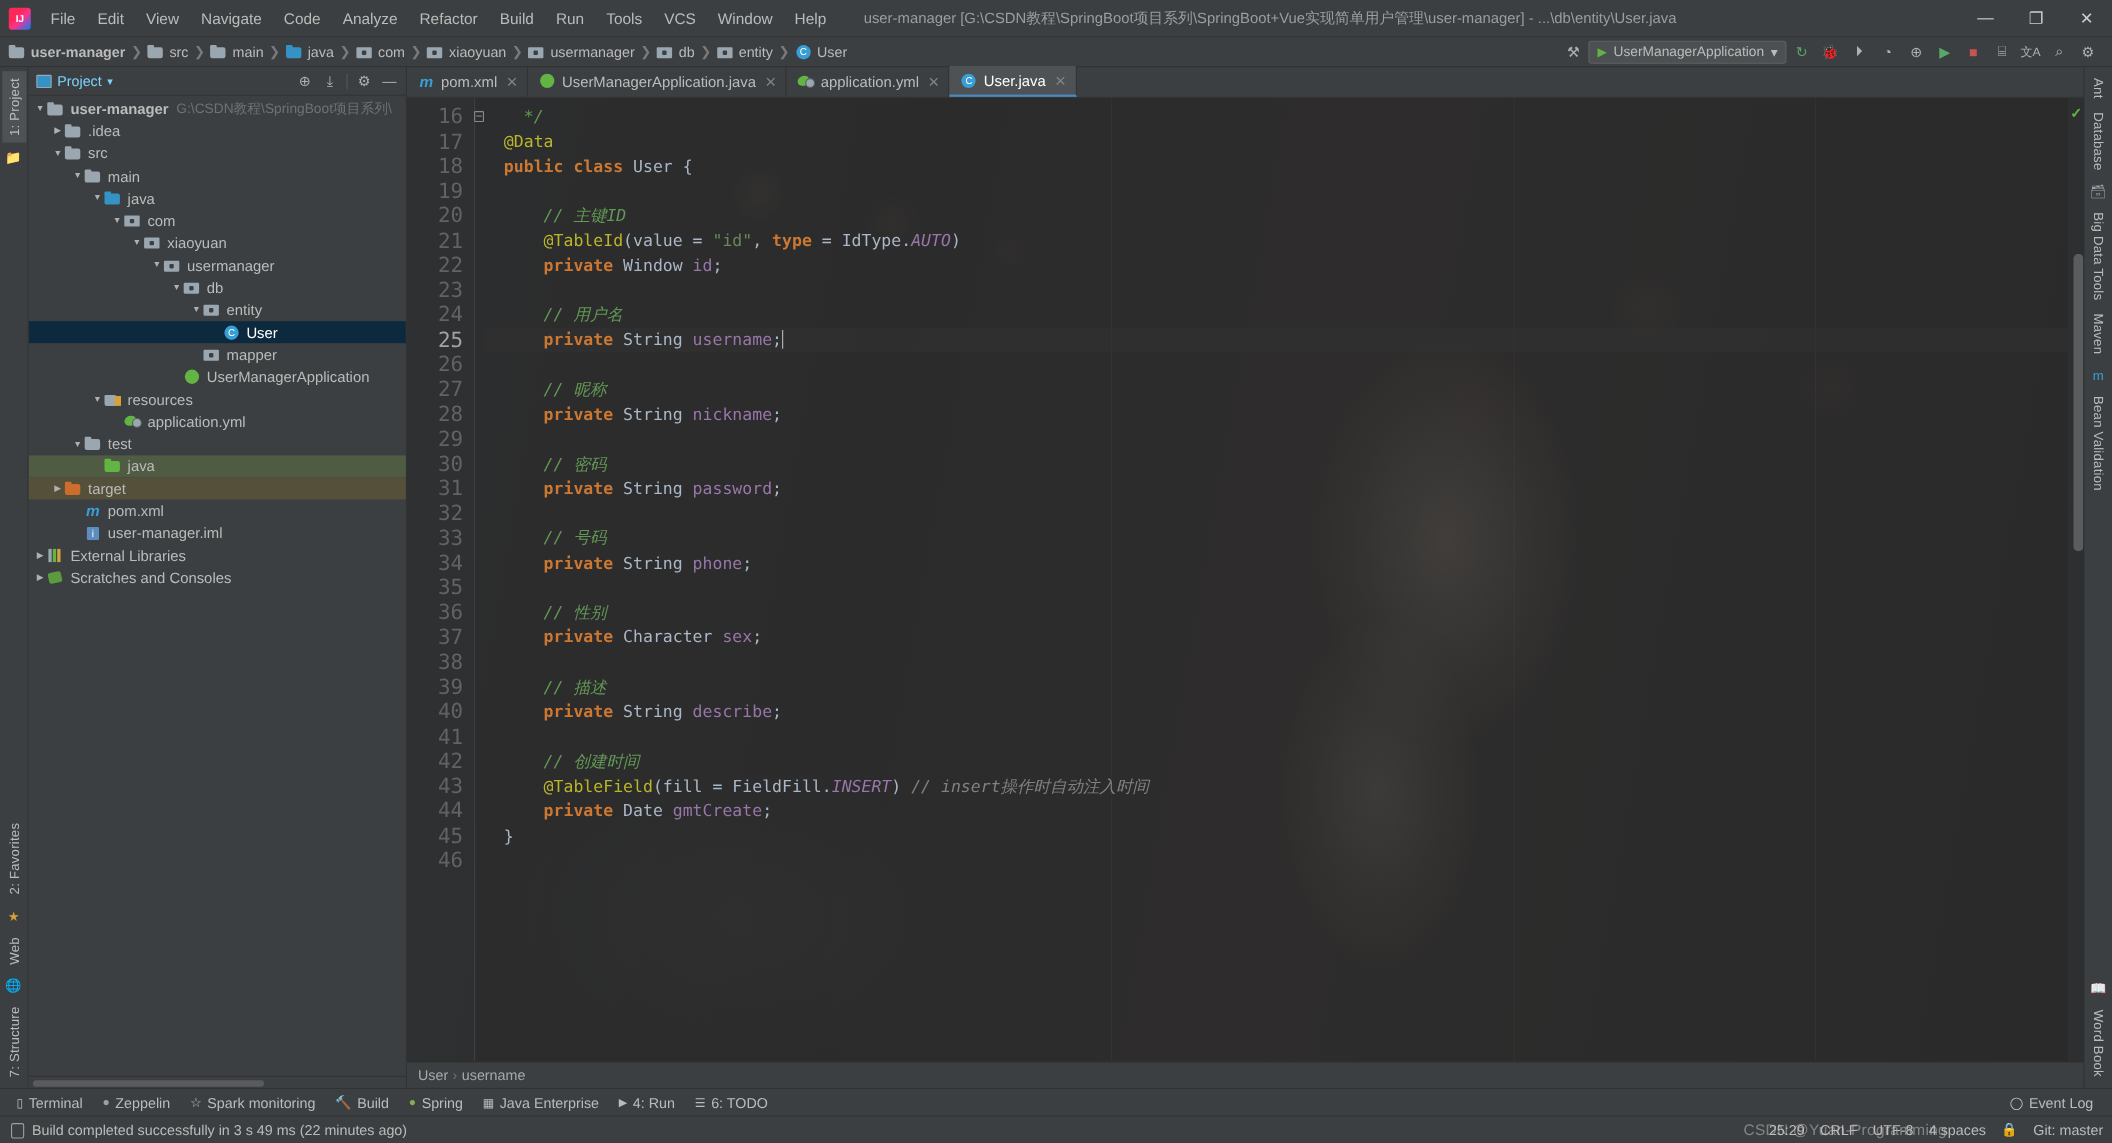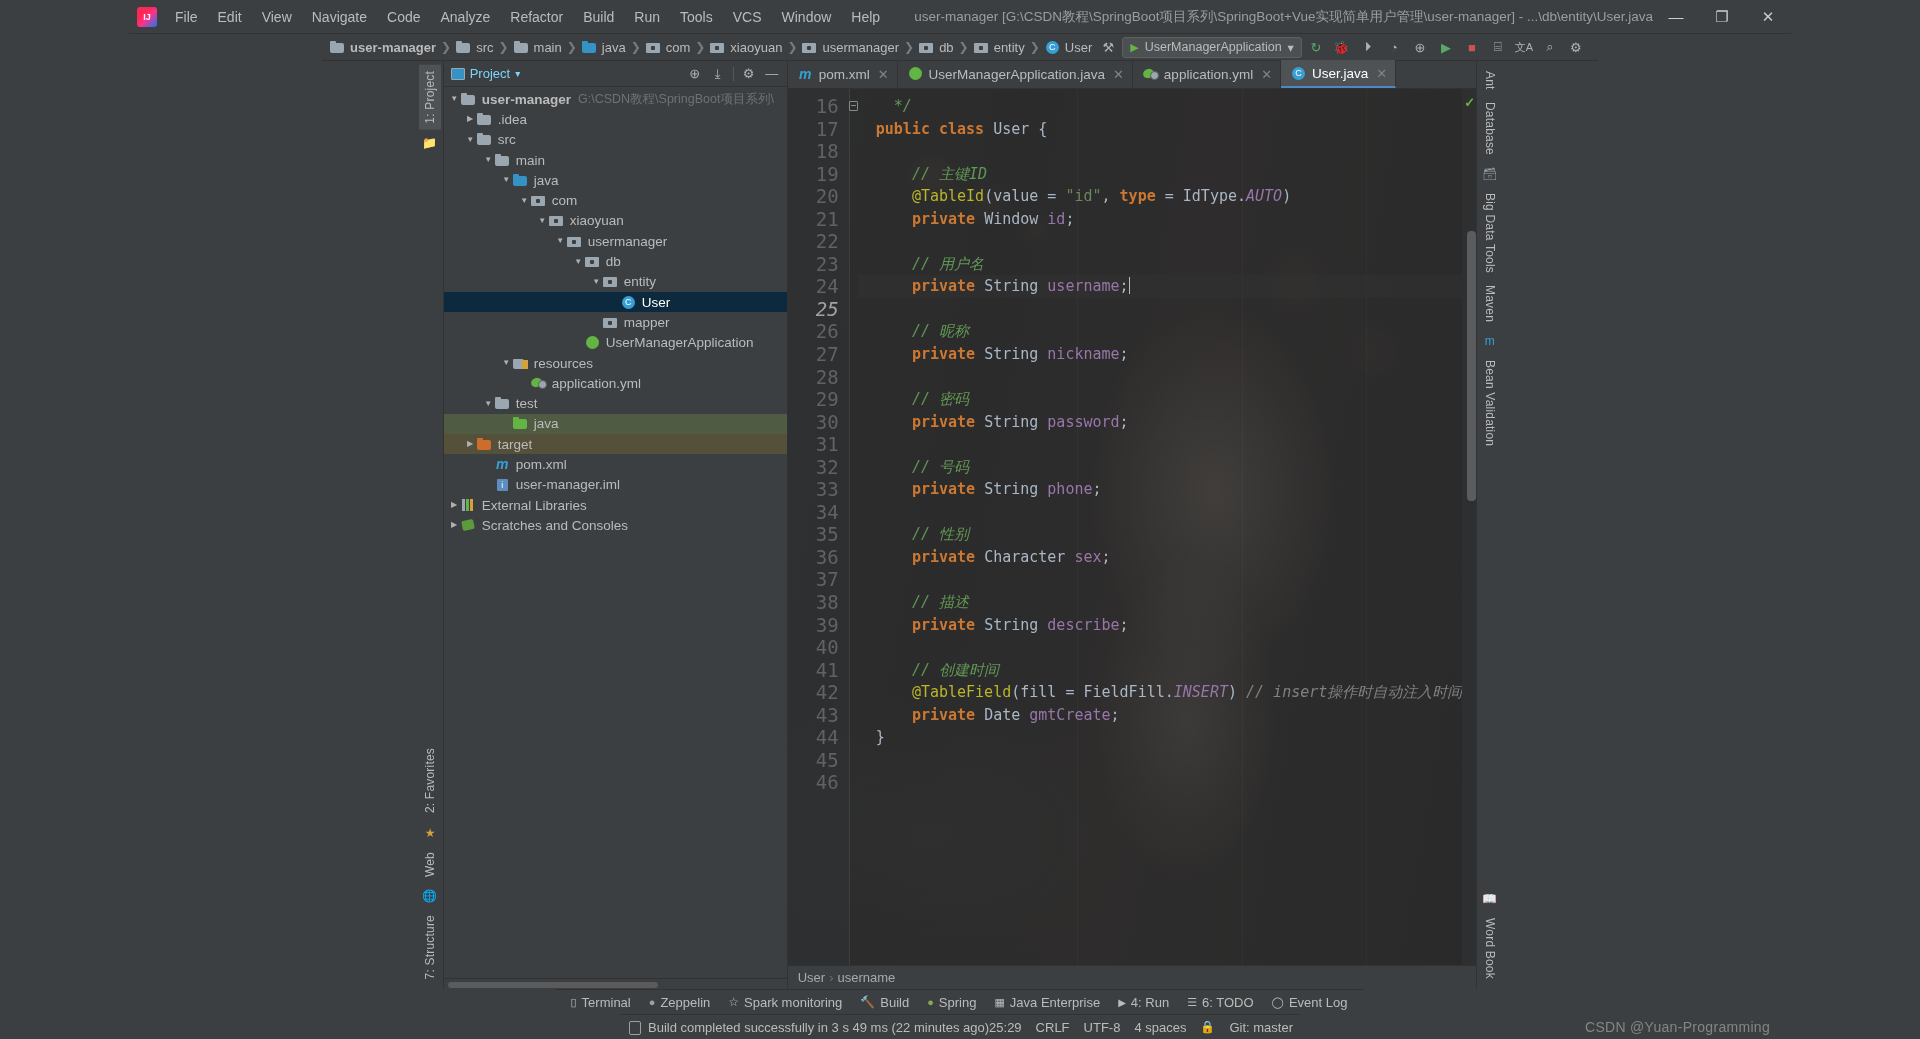--- a/index.html
+++ b/index.html
@@ -3,21 +3,21 @@
 <meta charset="utf-8">
 <style>
   * { box-sizing: border-box; margin: 0; padding: 0; }
   html, body {
     width: 1920px; height: 1039px;
     background: #3c3f41;
     font-family: "Liberation Sans", sans-serif;
     overflow: hidden;
     color: #bbbbbb;
   }
-  #app { position: relative; width: 1920px; height: 1039px; display: flex; flex-direction: column; align-items: center; }
+  #app { position: relative; width: 1920px; height: 1039px; display: flex; flex-direction: column; }
 
   
   .titlebar {
     height: 34px; background: #3c3f41; display: flex; align-items: center;
     flex: 0 0 34px; border-bottom: 1px solid #323232; position: relative;
   }
   .idea-logo {
     width: 20px; height: 20px; margin: 0 8px 0 8px; border-radius: 3px;
     background: linear-gradient(135deg,#fe2857 0%,#fe2857 35%,#ff318c 55%,#087cfa 100%);
     position: relative; flex: 0 0 20px;
@@ -228,21 +228,21 @@
   .wp-shade { position: absolute; inset: 0; background: rgba(43,43,43,0.62); }
   .wp-vline { position: absolute; top:0; bottom:0; width:1px; background: rgba(255,255,255,0.03); }
 
   .gutter {
     width: 62px; flex: 0 0 62px; position: relative; z-index: 1;
     background: rgba(49,51,53,0.55); color: #606366;
     font-family: "DejaVu Sans Mono", monospace; font-size: 19px; text-align: right;
     padding-top: 6px; user-select: none; border-right: 1px solid rgba(85,85,85,0.45);
   }
   .gline { height: 22.55px; line-height: 22.55px; padding-right: 10px; position: relative; }
-  .gline.cur { color: #a4a3a3; font-style: italic; }
+  .gline.cur { color: #a4a3a3; }
   .fold {
     position: absolute; right: -9px; top: 6px; width: 9px; height: 10px;
     border: 1px solid #8a8a8a; border-radius: 1px;
   }
   .fold::after {
     content:""; position: absolute; left: 1px; top: 3px; width: 5px; height: 1px; background: #8a8a8a;
   }
 
   .code {
     flex: 1 1 auto; position: relative; z-index: 1; padding-top: 6px; padding-left: 8px;
@@ -641,20 +641,21 @@
             <div class="gline">40</div>
             <div class="gline">41</div>
             <div class="gline">42</div>
             <div class="gline">43</div>
             <div class="gline">44</div>
             <div class="gline">45</div>
             <div class="gline">46</div>
           </div>
         <div class="code" id="code">
             <div class="cline"><span class="pl">    </span><span class="cm">*/</span></div>
+            <div class="cline"><span class="pl">  </span><span class="an">@Data</span></div>
             <div class="cline"><span class="pl">  </span><span class="k">public class </span><span class="ty">User </span><span class="pl">{</span></div>
             <div class="cline">&nbsp;</div>
             <div class="cline"><span class="pl">      </span><span class="cm">// 主键ID</span></div>
             <div class="cline"><span class="pl">      </span><span class="an">@TableId</span><span class="pl">(</span><span class="pl">value</span><span class="pl"> = </span><span class="st">"id"</span><span class="pl">, </span><span class="k">type</span><span class="pl"> = </span><span class="pl">IdType.</span><span class="it">AUTO</span><span class="pl">)</span></div>
             <div class="cline"><span class="pl">      </span><span class="k">private </span><span class="ty">Window </span><span class="fd">id</span><span class="pl">;</span></div>
             <div class="cline">&nbsp;</div>
             <div class="cline"><span class="pl">      </span><span class="cm">// 用户名</span></div>
             <div class="cline cur-row"><span class="pl">      </span><span class="k">private </span><span class="ty">String </span><span class="fd">username</span><span class="pl">;</span><span class="caret"></span></div>
             <div class="cline">&nbsp;</div>
             <div class="cline"><span class="pl">      </span><span class="cm">// 昵称</span></div>

